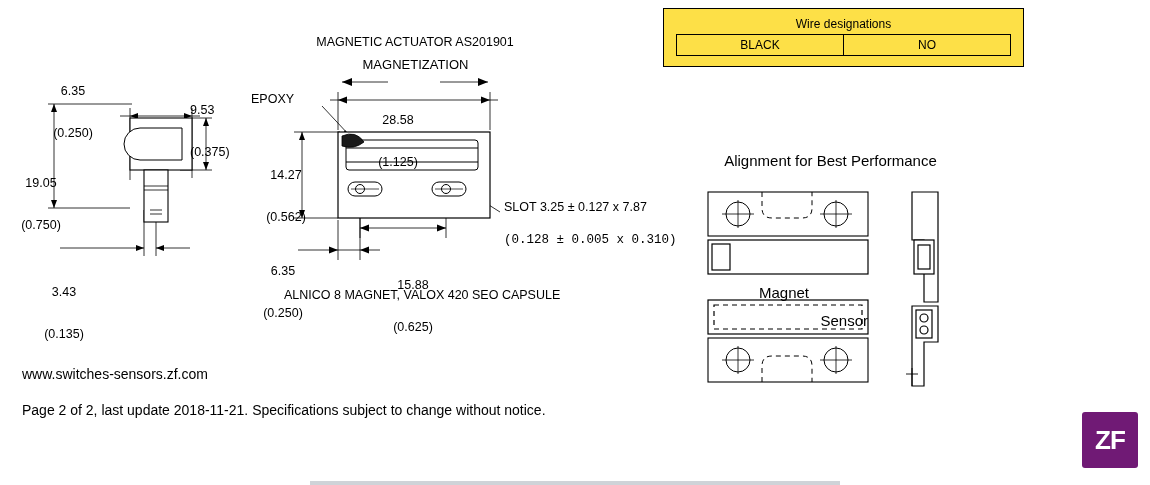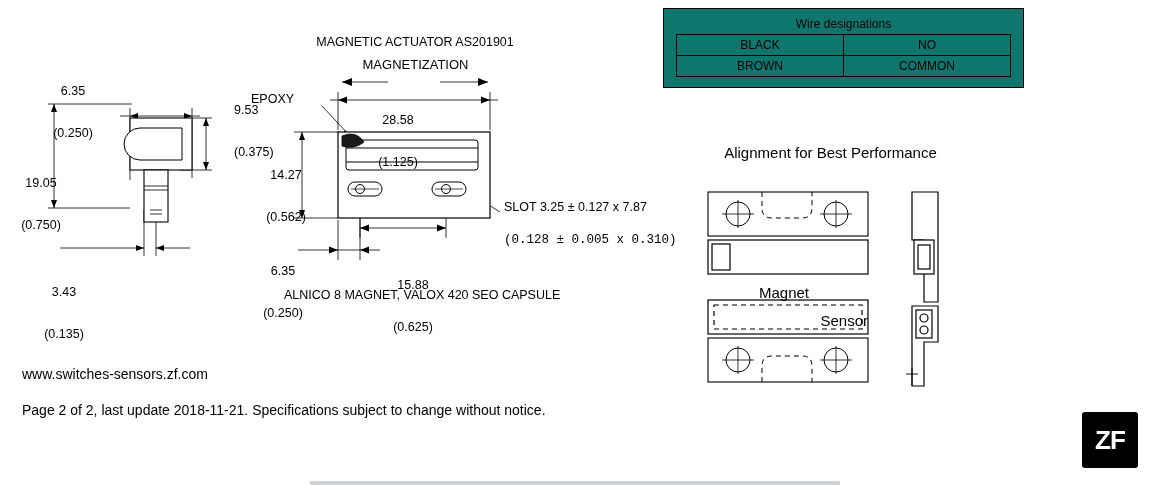--- a/index.html
+++ b/index.html
@@ -28,28 +28,28 @@
     height:16px;
   }
   .wire-title{
     font-size:12px;
     text-align:center;
     padding-bottom:3px;
   }
   .wire-box{
     border:1.5px solid #000;
     padding:8px 12px 10px 12px;
-    background:#0f766e;
+    background:#fde047;
   }
   .align-title{font-size:15px;text-align:center;}
   .magnet-lbl{font-size:15px;}
   .foot{font-size:14px;}
   .zf-logo{
     width:56px;height:56px;
-    background:#000000;
+    background:#701a75;
     border-radius:3px;
     color:#fff;
     font-weight:bold;
     font-size:26px;
     display:flex;align-items:center;justify-content:center;
     font-family:"Liberation Sans", sans-serif;
     letter-spacing:-1px;
   }
   .bottombar{
     position:absolute;left:310px;bottom:0;width:530px;height:4px;background:#cfd3d8;
@@ -106,21 +106,21 @@
       <line x1="130" y1="154" x2="142" y2="154"></line>
     </g>
   </svg>
 </div>
 
 <div class="abs dim" style="left:38px;top:56px;width:70px;">
   <div>6.35</div>
   <div>(0.250)</div>
 </div>
 
-<div class="abs dim" style="left:190px;top:75px;width:70px;text-align:left;margin-left:44px;">
+<div class="abs dim" style="left:190px;top:75px;width:70px;text-align:left;">
   <div>9.53</div>
   <div>(0.375)</div>
 </div>
 
 <div class="abs dim" style="left:5px;top:148px;width:72px;">
   <div>19.05</div>
   <div>(0.750)</div>
 </div>
 
 <div class="abs dim" style="left:28px;top:257px;width:72px;">
@@ -227,29 +227,25 @@
 <div class="abs foot" style="left:22px;top:402px;">Page 2 of 2, last update 2018-11-21. Specifications subject to change without notice.</div>
 
 <div class="abs wire-box" style="left:663px;top:8px;width:335px;">
   <div class="wire-title">Wire designations</div>
   <table class="wire-table" style="width:100%;">
     <tbody>
       <tr>
         <td>BLACK</td>
         <td>NO</td>
       </tr>
-      <tr>
-        <td>BROWN</td>
-        <td>COMMON</td>
-      </tr>
     </tbody>
   </table>
 </div>
 
-<div class="abs align-title" style="left:663px;top:144px;width:335px;">Alignment for Best Performance</div>
+<div class="abs align-title" style="left:663px;top:152px;width:335px;">Alignment for Best Performance</div>
 
 <div class="abs" style="left:700px;top:188px;">
   <svg width="290" height="225" viewBox="0 0 290 225">
 
     <g stroke="#000" stroke-width="1.1" fill="#ffffff">
       <rect x="8" y="4" width="160" height="44"></rect>
     </g>
     <g stroke="#000" stroke-width="1" fill="#ffffff">
       <circle cx="38" cy="26" r="12"></circle>
       <circle cx="136" cy="26" r="12"></circle>

